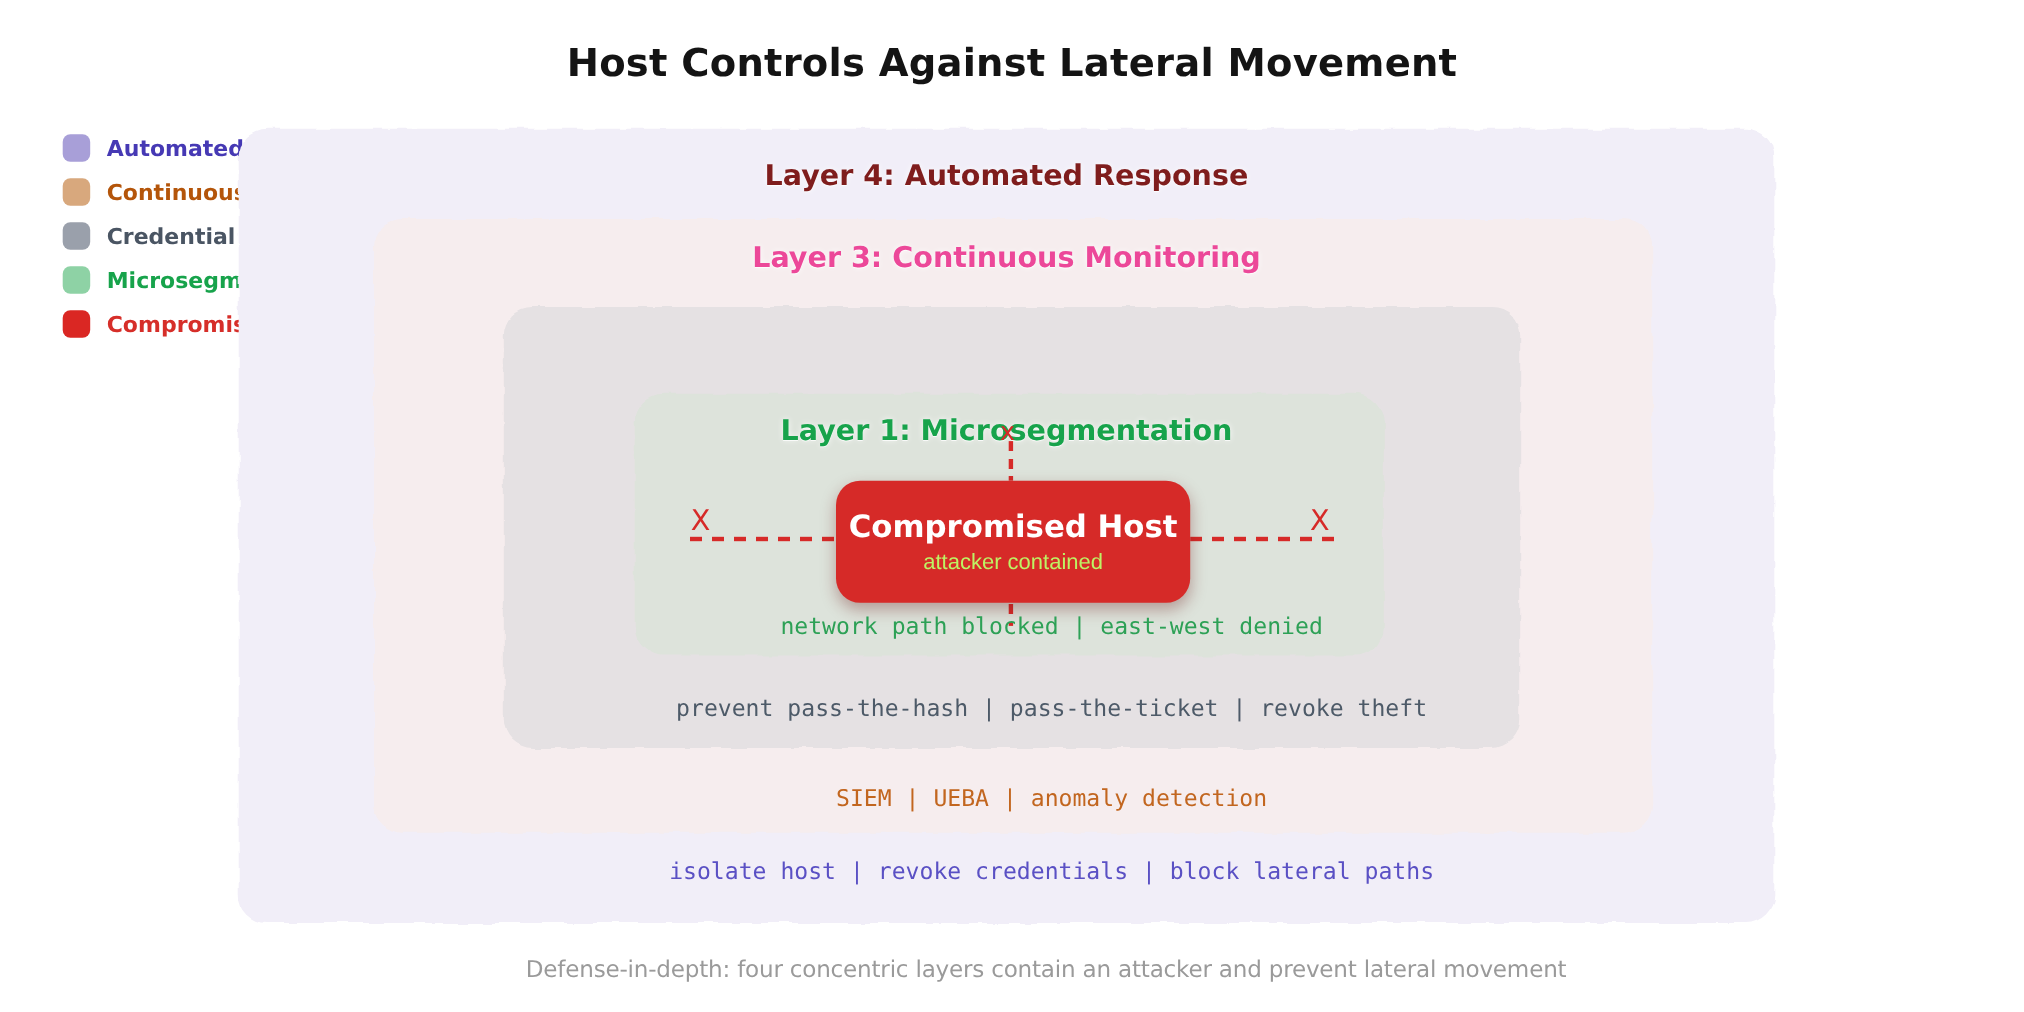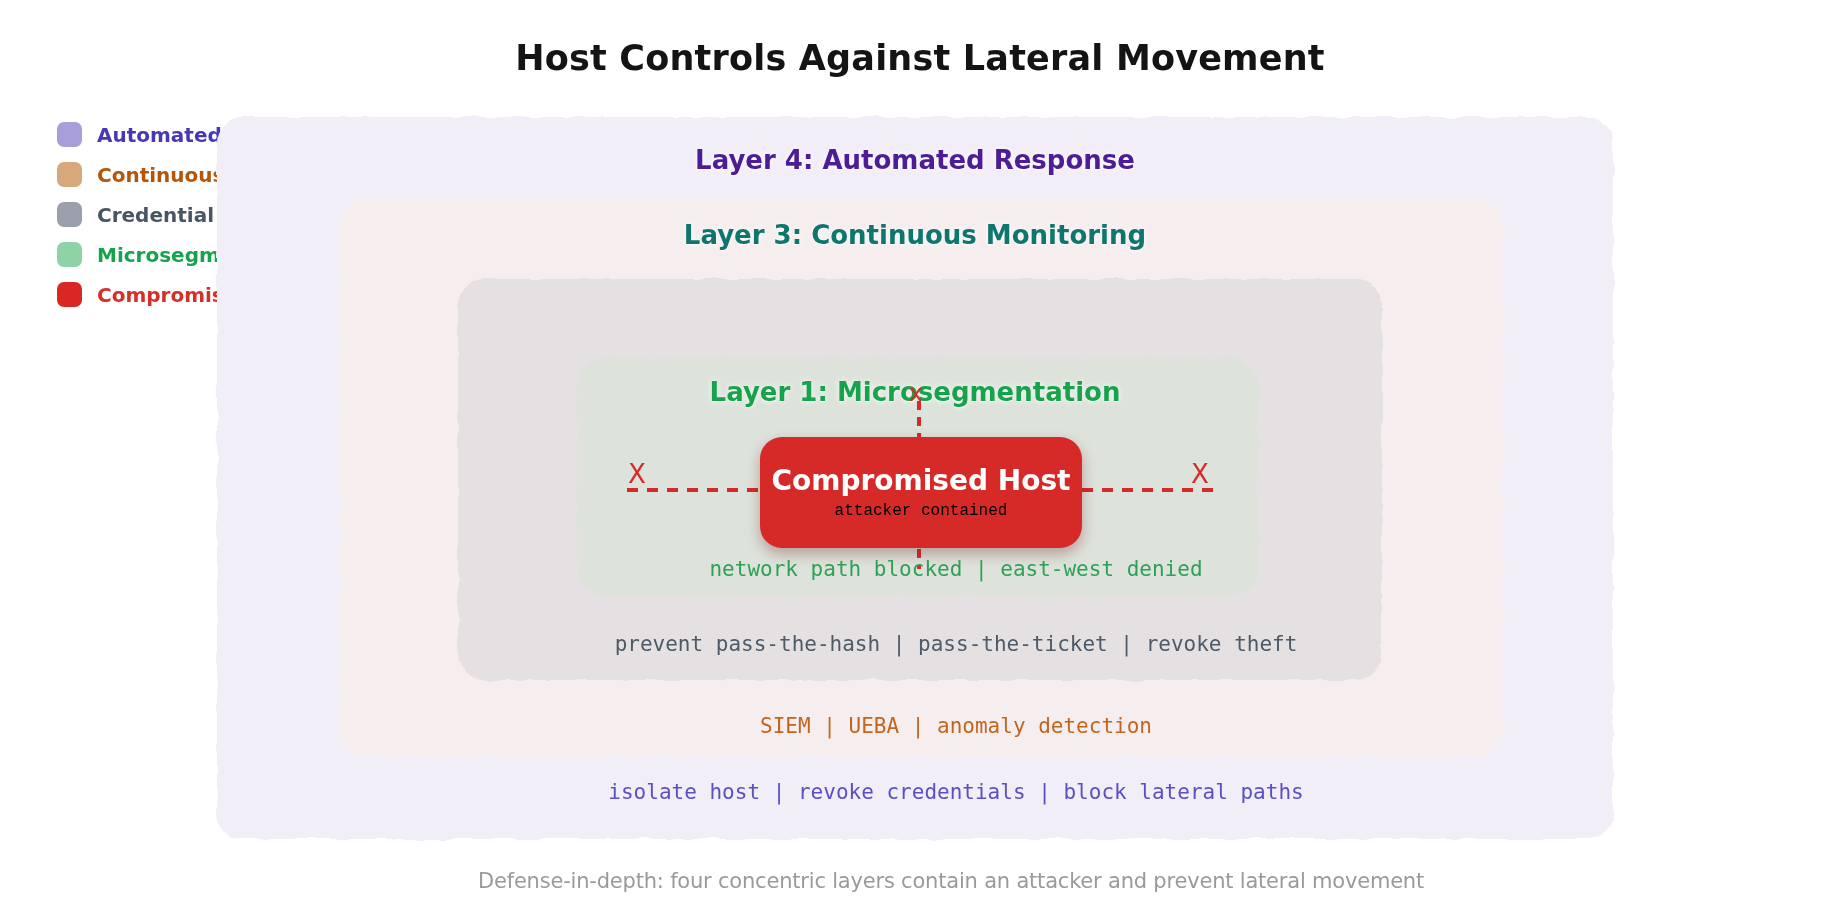--- a/index.html
+++ b/index.html
@@ -24,31 +24,31 @@
   
   .layer-bg{position:absolute;border-radius:26px;filter:url(#roughen);}
   .l4{left:217px;top:117px;width:1396px;height:722px;background:#f1eef8;}
   .l3{left:340px;top:199px;width:1162px;height:558px;background:#f6edee;}
   .l2{left:458px;top:279px;width:924px;height:401px;background:#e5e1e3;}
   .l1{left:577px;top:358px;width:681px;height:238px;background:#dde3db;}
 
   .layer-label{position:absolute;left:217px;width:1396px;text-align:center;
                font-size:26px;font-weight:bold;
                text-shadow:0 1px 0 rgba(255,255,255,.75),0 0 6px rgba(255,255,255,.8);}
-  .t4{top:145px;color:#4c1d95}
-  .t3{top:220px;color:#0f766e}
+  .t4{top:145px;color:#7f1d1d}
+  .t3{top:220px;color:#ec4899}
   .t2{top:300px;color:#4d5a68}
   .t1{top:377px;color:#17a34b}
 
   
   .host{position:absolute;left:760px;top:437px;width:322px;height:111px;background:#d62a28;
         border-radius:22px;display:flex;flex-direction:column;align-items:center;
         justify-content:center;gap:8px;box-shadow:0 6px 14px rgba(110,25,25,.35);}
   .host-title{color:#ffffff;font-size:28px;font-weight:bold;line-height:1;}
-  .host-sub{color:#000000;font-family:Liberation Mono, monospace;font-size:16px;line-height:1;}
+  .host-sub{color:#bef264;font-family:Liberation Sans, sans-serif;font-size:20px;line-height:1;}
 
   
   .dash-h{position:absolute;height:4px;
           background:repeating-linear-gradient(90deg,#d62a28 0 11px,transparent 11px 20px);}
   .dash-left{left:627px;top:488px;width:133px;}
   .dash-right{left:1082px;top:488px;width:133px;}
   .dash-v{position:absolute;width:4px;
           background:repeating-linear-gradient(180deg,#d62a28 0 9px,transparent 9px 16px);}
   .dash-top{left:917px;top:401px;height:36px;}
   .dash-bottom{left:917px;top:549px;height:20px;}

